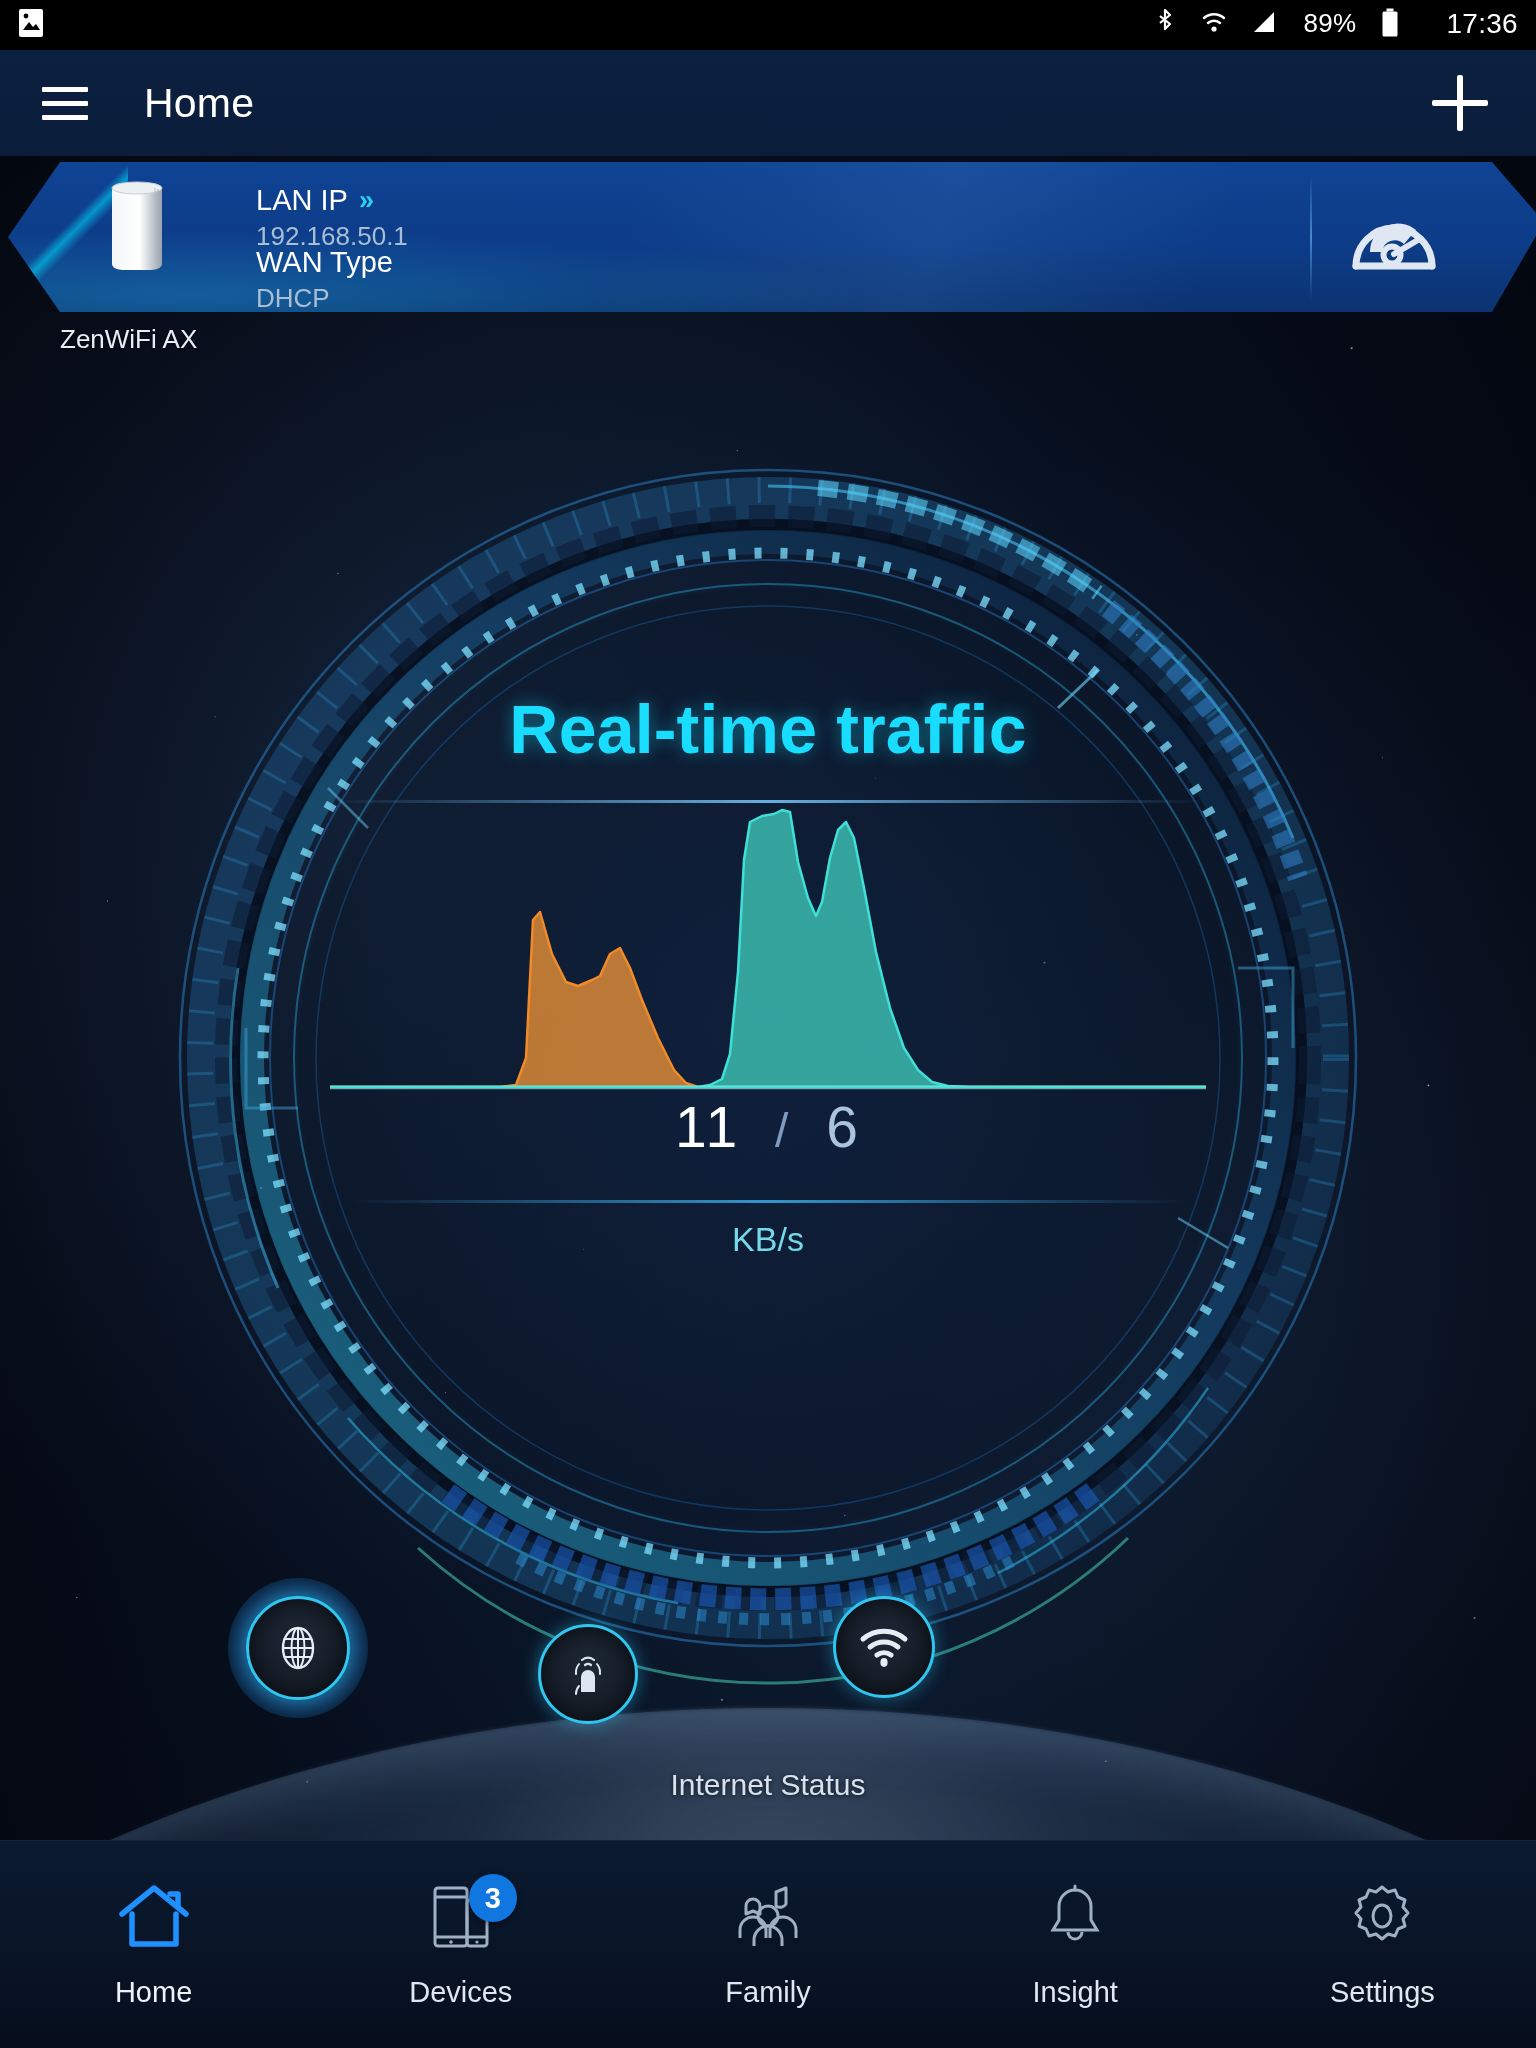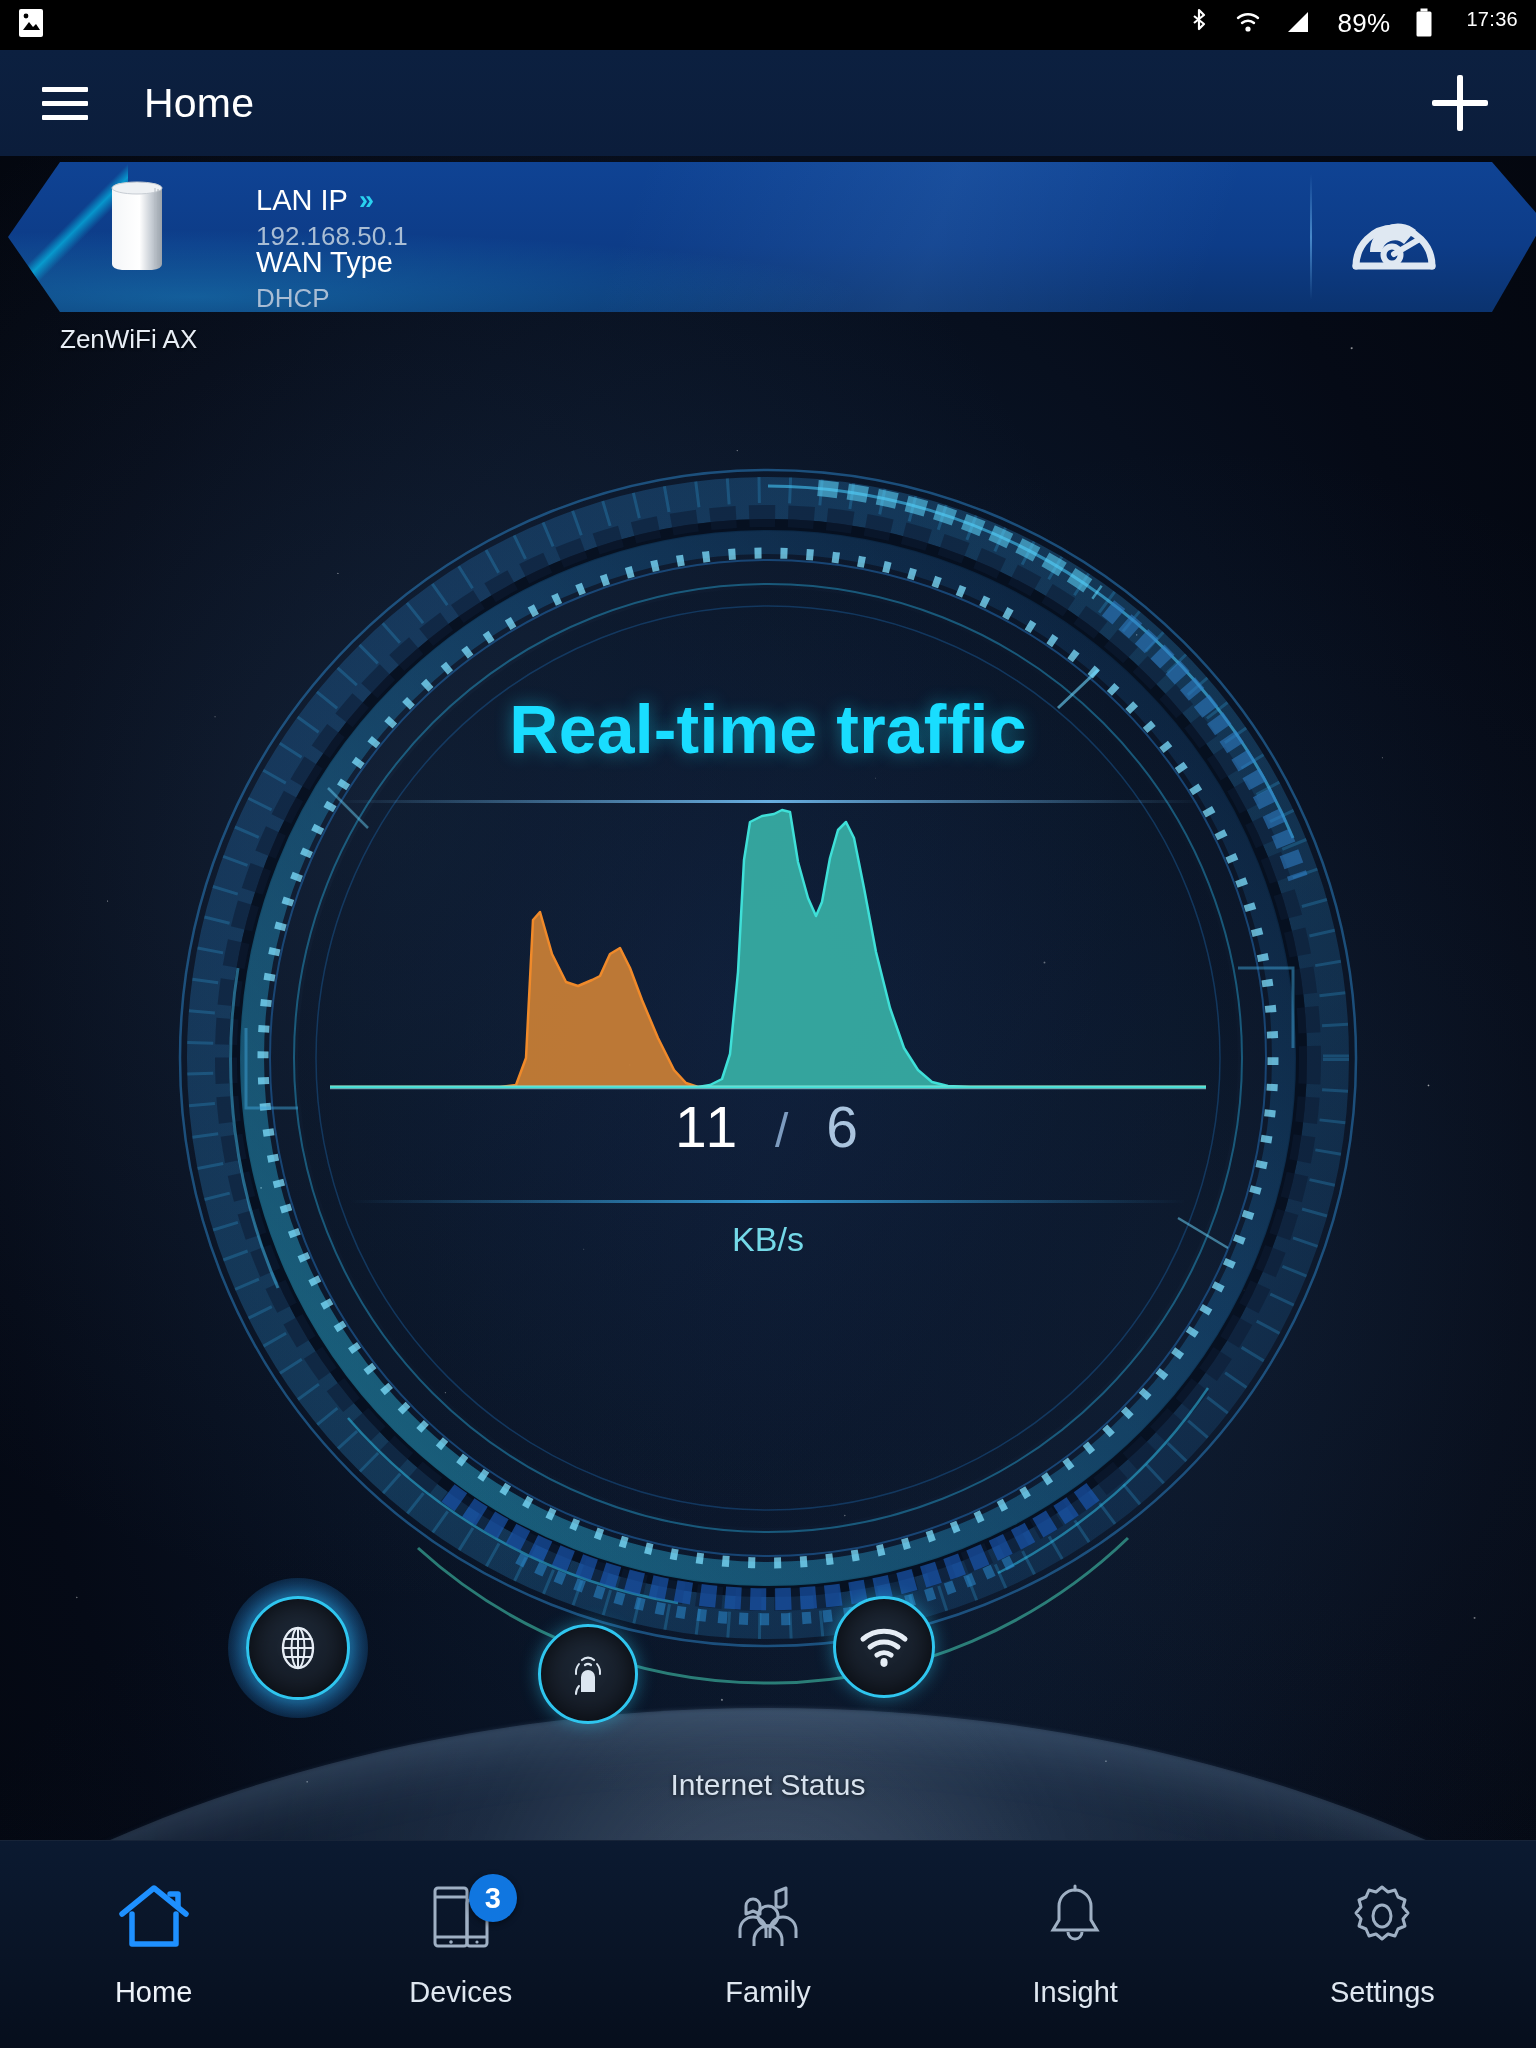--- a/index.html
+++ b/index.html
@@ -80,21 +80,21 @@
     position: absolute; top: 0; left: 0;
     width: 1536px; height: 50px;
     background: #000;
     display: flex; align-items: center;
     padding: 0 18px;
     z-index: 40;
   }
   .sb-left { display: flex; align-items: center; gap: 10px; }
   .sb-right { margin-left: auto; display: flex; gap: 25px; }
   .sb-pct { color: #fff; font-size: 26px; letter-spacing: .3px; }
-  .sb-time { color: #fff; font-size: 20px; letter-spacing: .3px; margin-left: 8px; }
+  .sb-time { color: #fff; font-size: 28px; letter-spacing: .3px; margin-left: 22px; }
 
   
   .header {
     position: absolute; top: 50px; left: 0;
     width: 1536px; height: 106px;
     background: linear-gradient(180deg, #0c2040 0%, #0b1d3b 100%);
     display: flex; align-items: center;
     z-index: 30;
   }
   .hamburger {

